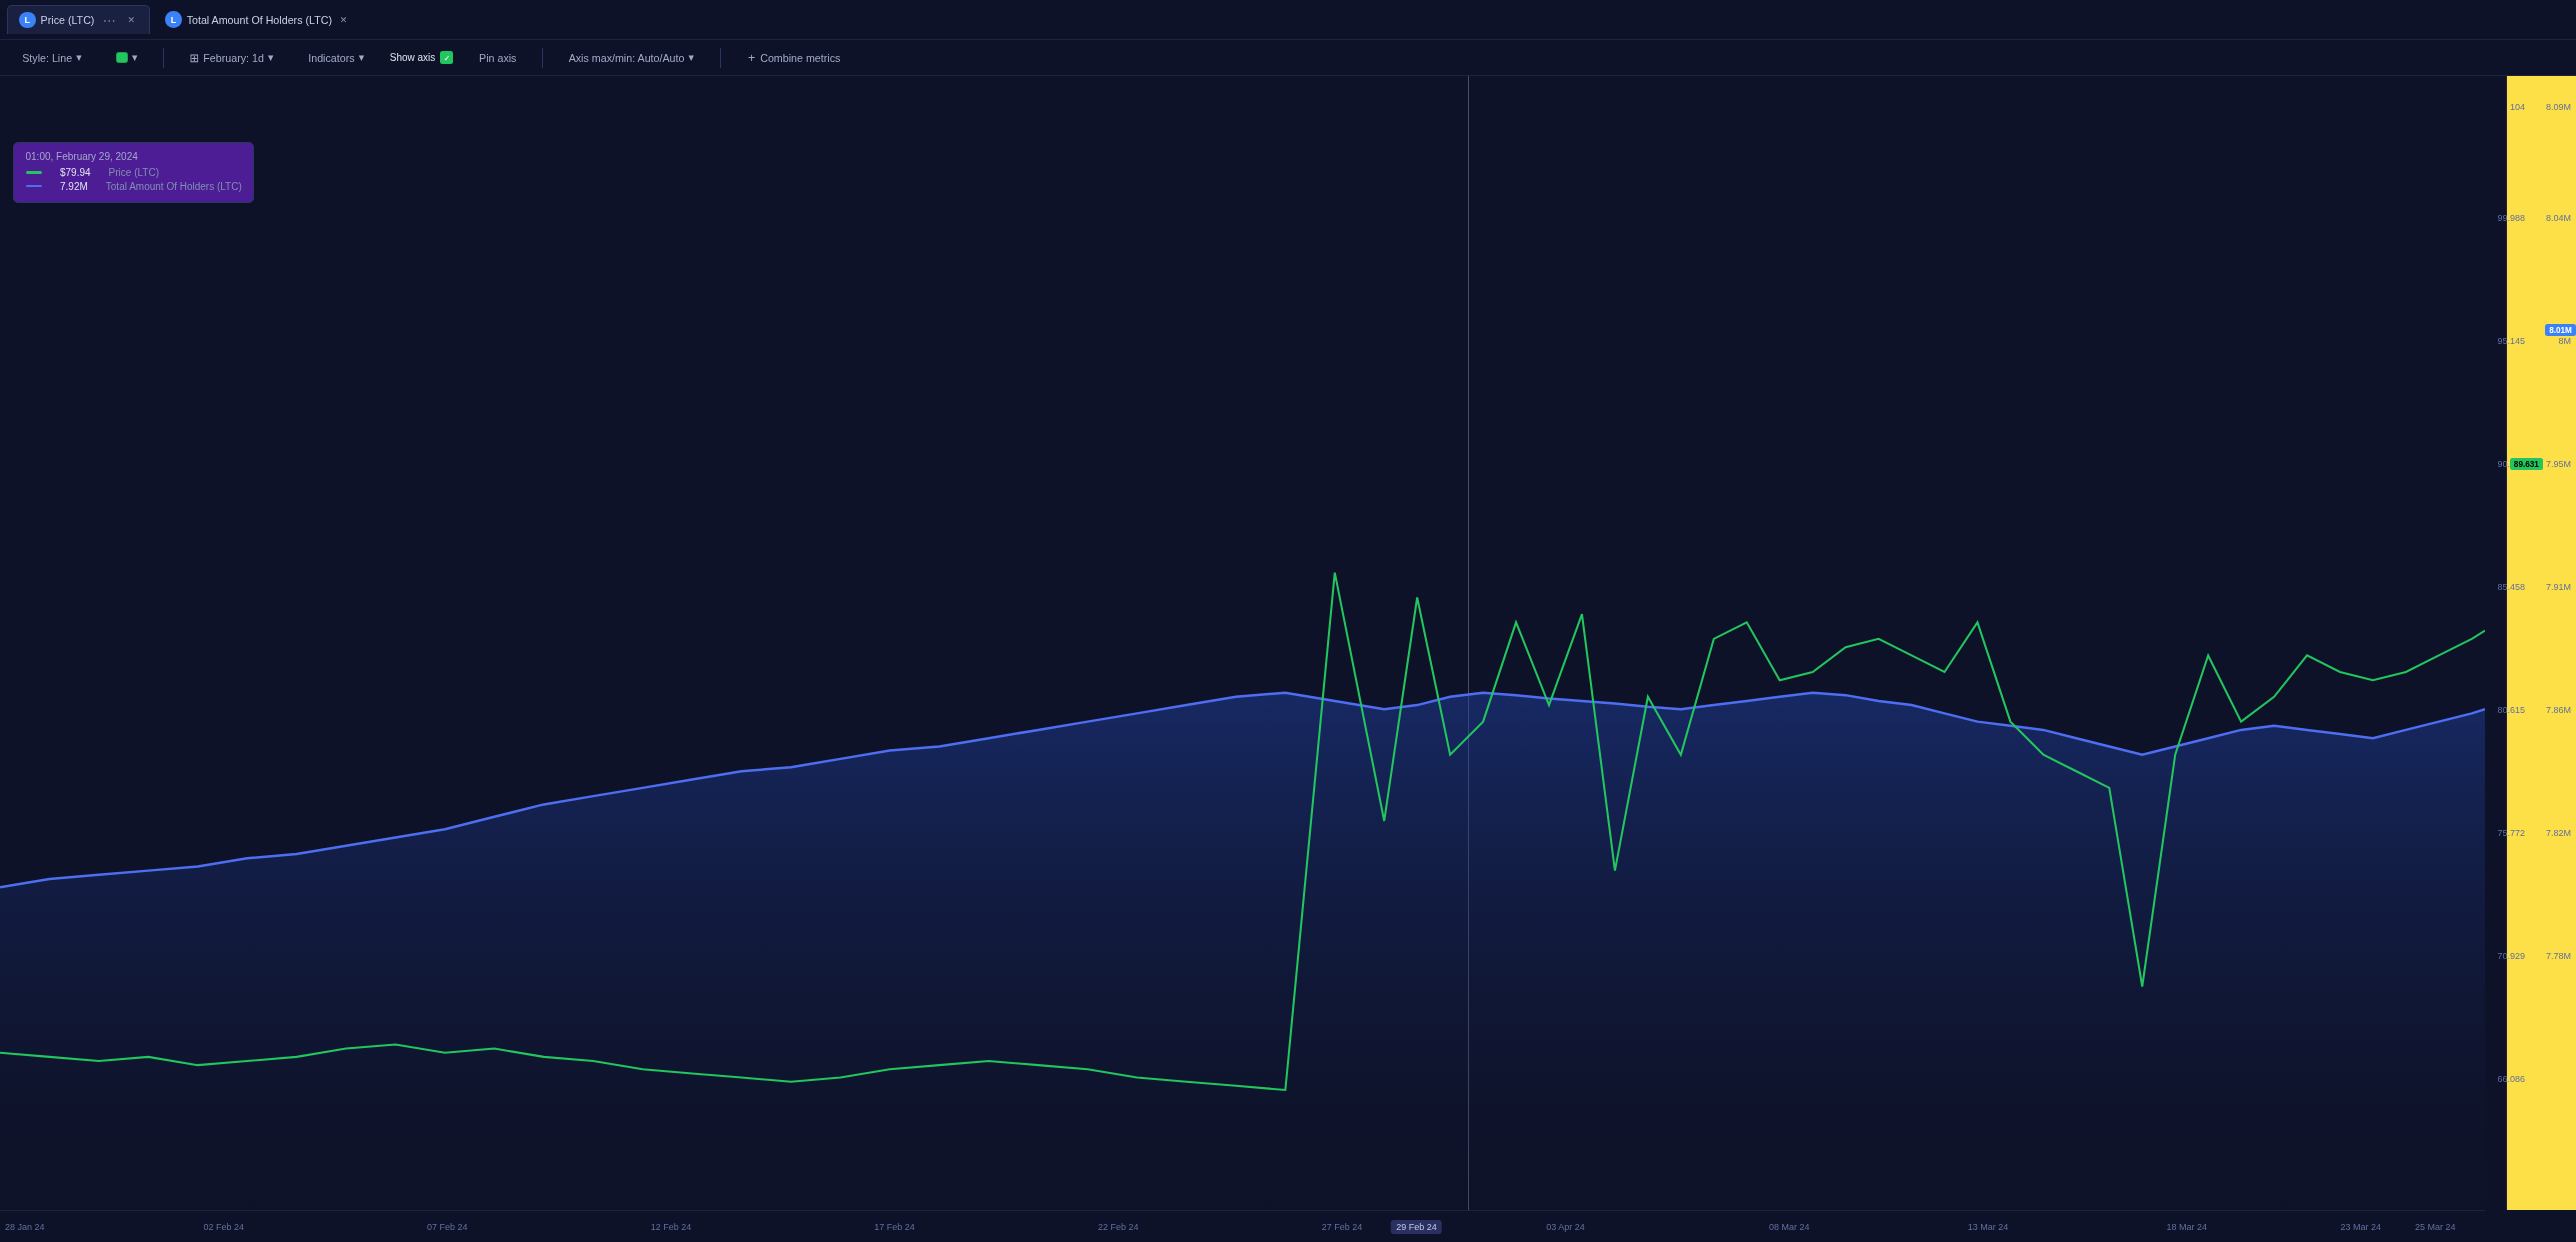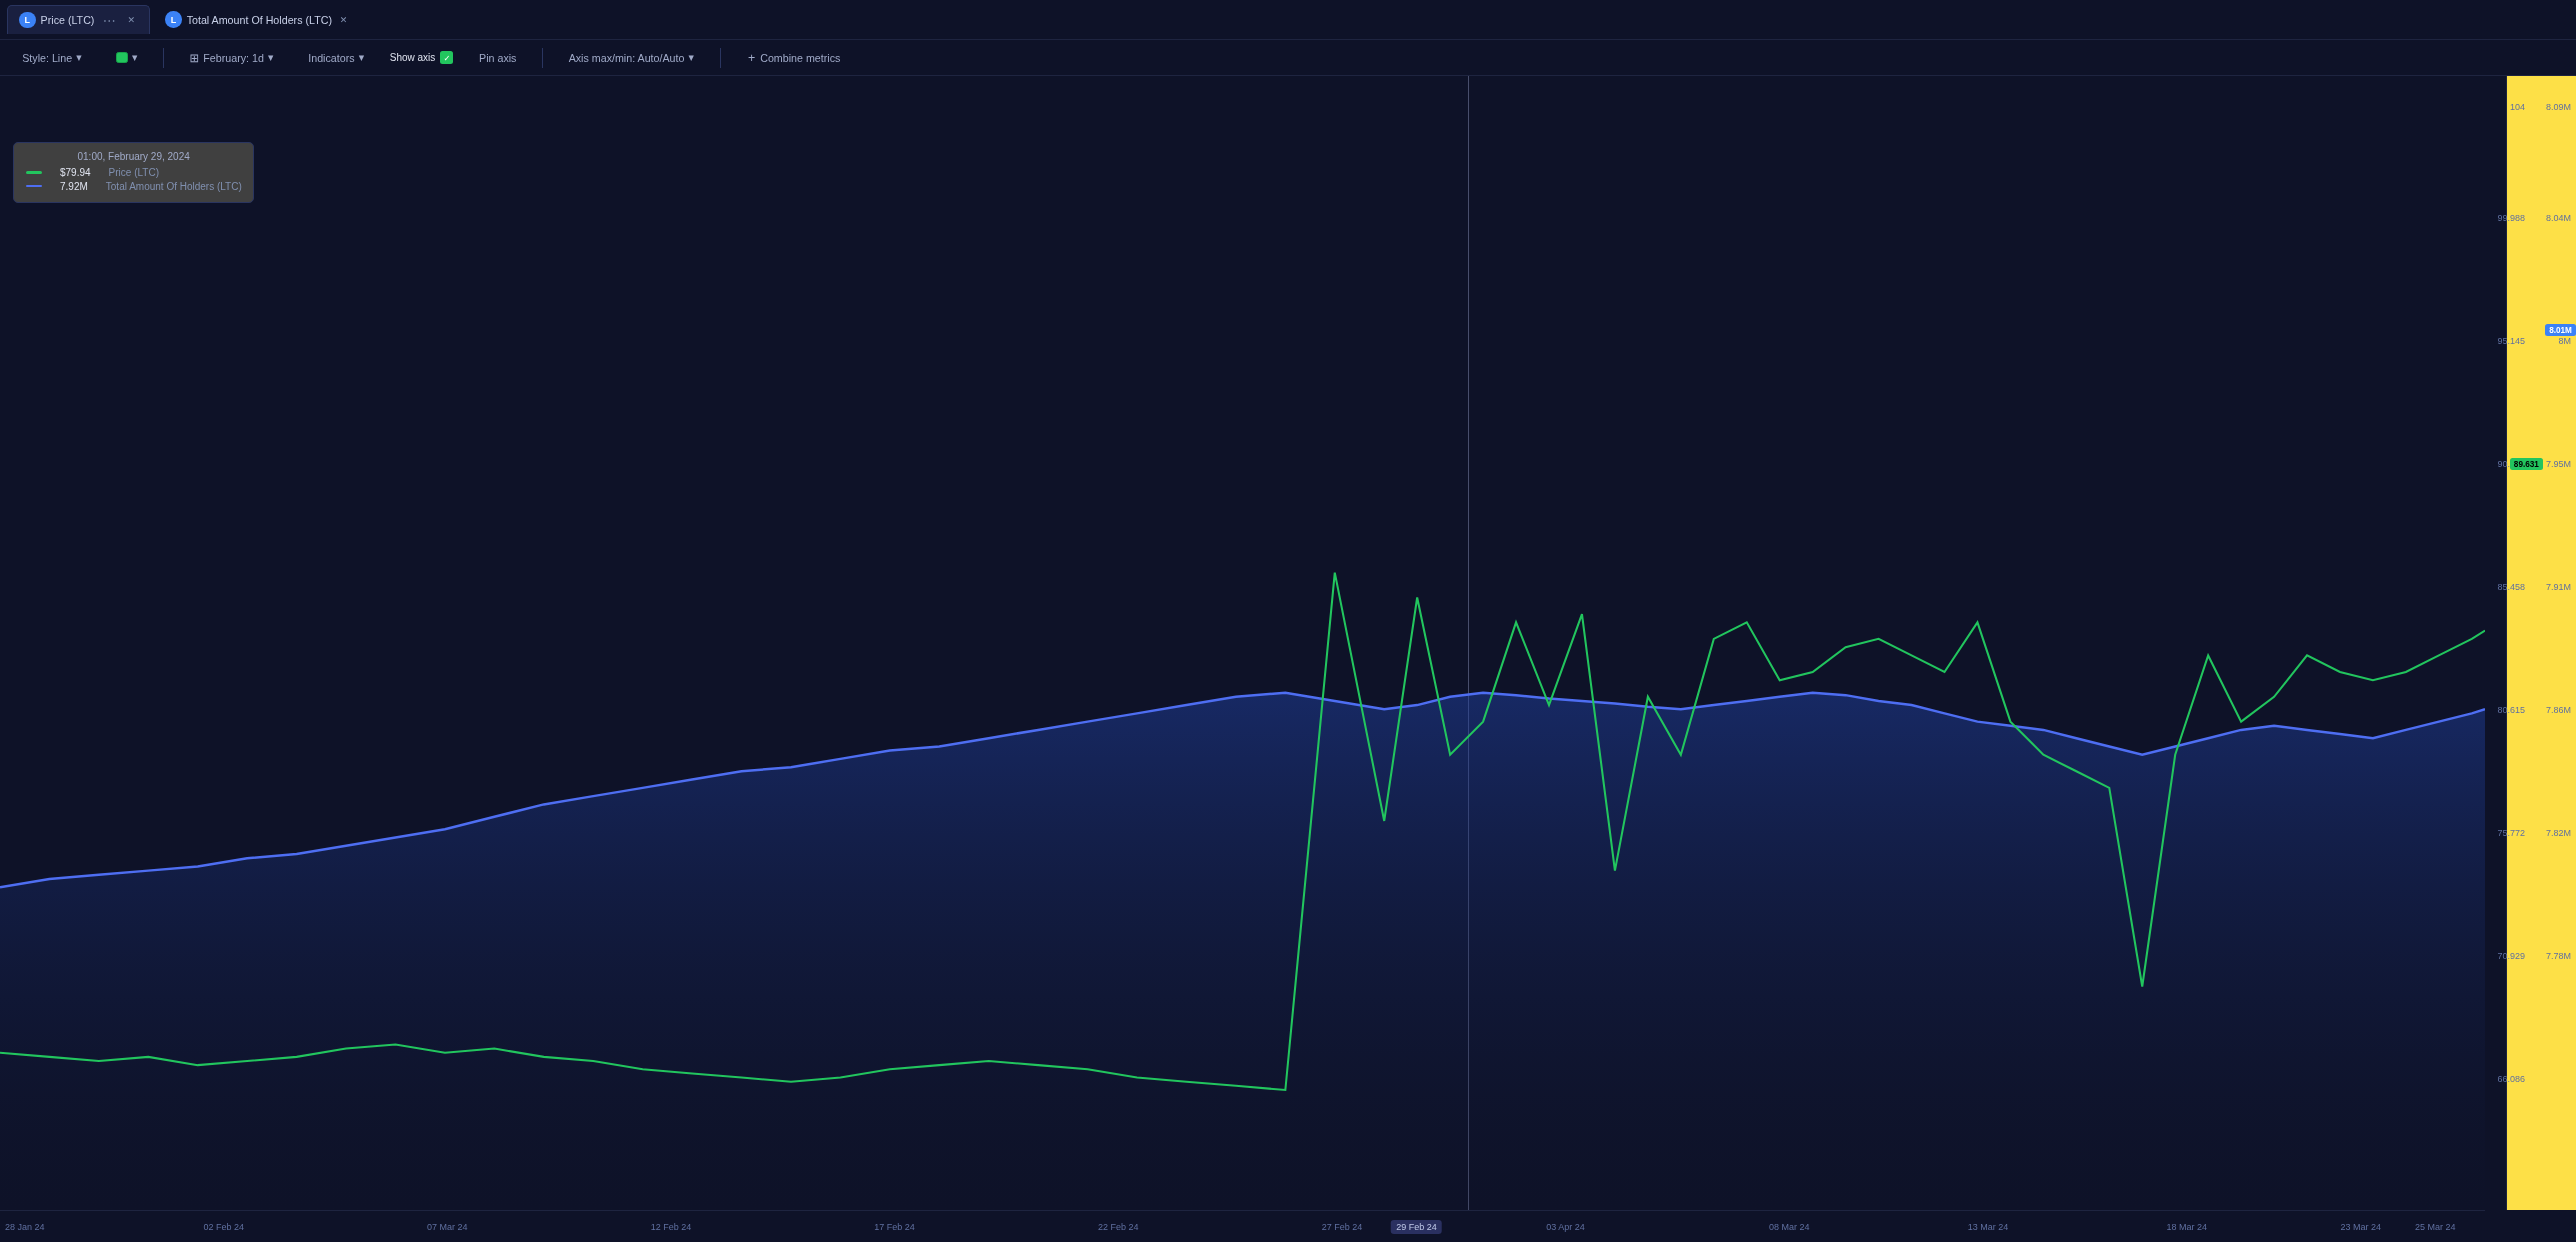--- a/index.html
+++ b/index.html
@@ -125,26 +125,25 @@
       height: calc(100% - 76px);
       background: #0e1228;
       overflow: hidden;
     }
 
     
     .tooltip-box {
       position: absolute;
       top: 66px;
       left: 13px;
-      background: #404040;
+      background: #4c1d95;
       border: 0.8px solid #2a3560;
       border-radius: 5px;
       padding: 8.2px 11.5px;
       z-index: 10;
-      text-align: center;
     }
     .tooltip-date {
       color: #a0aac8;
       font-size: 10px;
       margin-bottom: 5px;
     }
     .tooltip-row {
       display: flex; align-items: center; gap: 18px;
       font-size: 10px;
       margin-bottom: 2.5px;
@@ -578,21 +577,21 @@
         <div class="axis-label-right" style="top: 67%;">7.82M</div>
         <div class="axis-label-right" style="top: 78%;">7.78M</div>
         <div class="axis-badge-green" style="top: 34%;">89.631</div>
         <div class="axis-badge-blue" style="top: 22%; margin-left: 10px;">8.01M</div>
       </div>
   </div>
 
   <div class="x-axis" id="x-axis">
       <div class="x-label" style="left: 1%;">28 Jan 24</div>
       <div class="x-label" style="left: 9%;">02 Feb 24</div>
-      <div class="x-label" style="left: 18%;">07 Mar 24</div>
+      <div class="x-label" style="left: 18%;">07 Feb 24</div>
       <div class="x-label" style="left: 27%;">12 Feb 24</div>
       <div class="x-label" style="left: 36%;">17 Feb 24</div>
       <div class="x-label" style="left: 45%;">22 Feb 24</div>
       <div class="x-label" style="left: 54%;">27 Feb 24</div>
       <div class="x-label highlighted" style="left: 57%;">29 Feb 24</div>
       <div class="x-label" style="left: 63%;">03 Apr 24</div>
       <div class="x-label" style="left: 72%;">08 Mar 24</div>
       <div class="x-label" style="left: 80%;">13 Mar 24</div>
       <div class="x-label" style="left: 88%;">18 Mar 24</div>
       <div class="x-label" style="left: 95%;">23 Mar 24</div>

